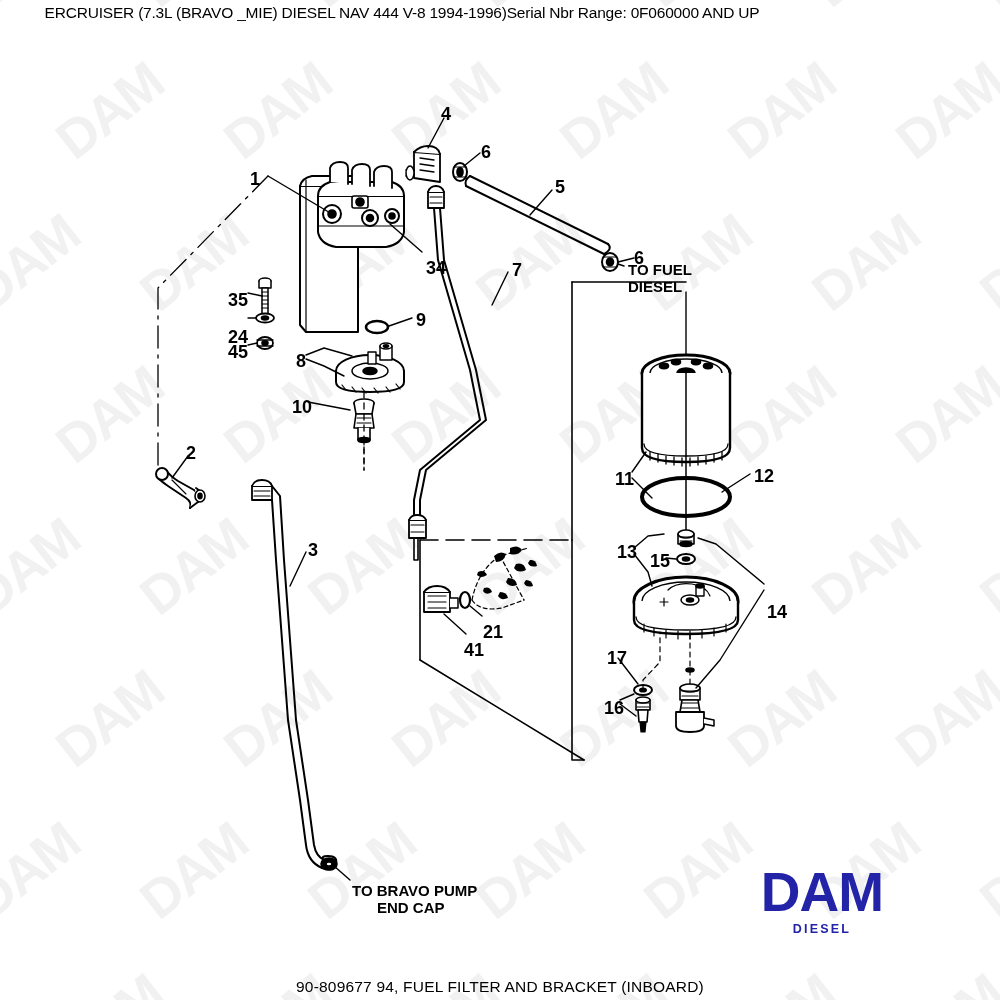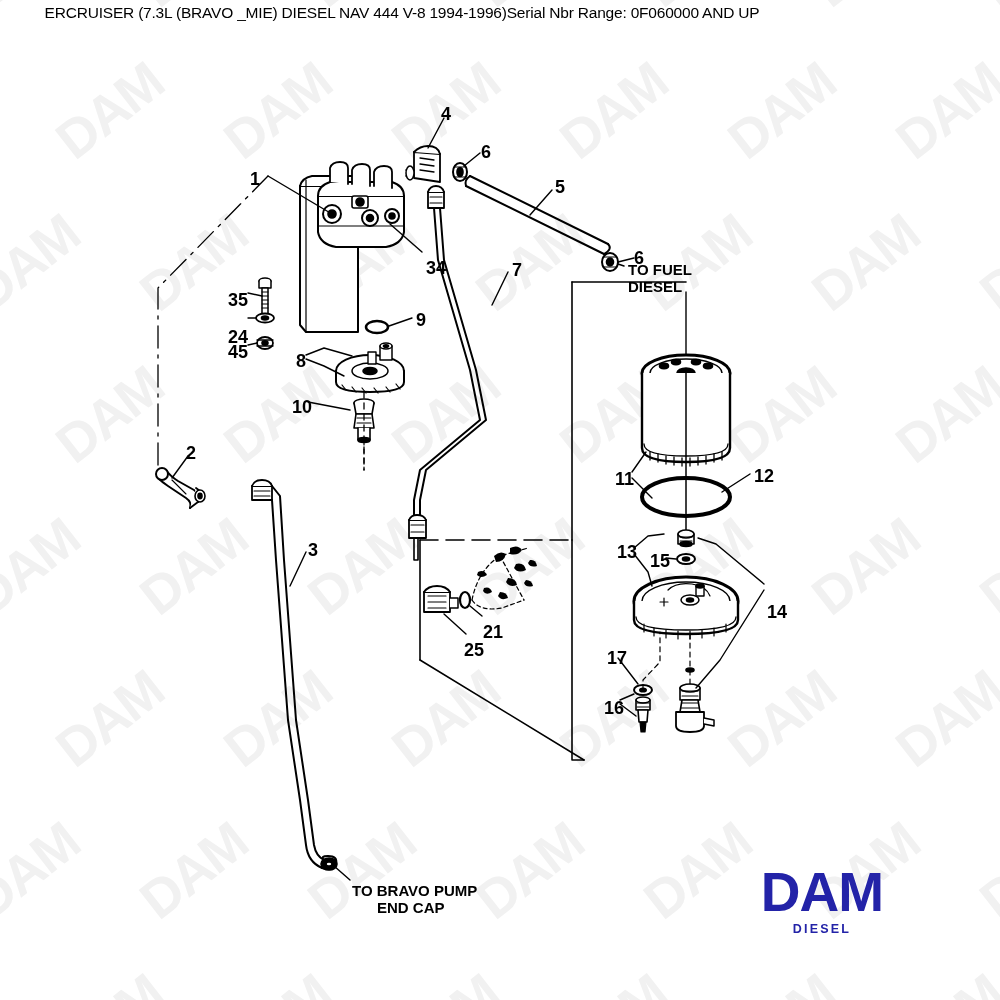--- a/index.html
+++ b/index.html
@@ -476,34 +476,35 @@
       <div class="callout" style="left: 416px; top: 311px;">9</div>
       <div class="callout" style="left: 292px; top: 398px;">10</div>
       <div class="callout" style="left: 615px; top: 470px;">11</div>
       <div class="callout" style="left: 754px; top: 467px;">12</div>
       <div class="callout" style="left: 617px; top: 543px;">13</div>
       <div class="callout" style="left: 767px; top: 567px; margin-top: 36px;">14</div>
       <div class="callout" style="left: 650px; top: 552px; text-align: right;">15</div>
       <div class="callout" style="left: 604px; top: 699px;">16</div>
       <div class="callout" style="left: 607px; top: 649px;">17</div>
       <div class="callout" style="left: 483px; top: 623px;">21</div>
-      <div class="callout" style="left: 464px; top: 641px;">25</div>
+      <div class="callout" style="left: 464px; top: 641px;">41</div>
       <div class="callout" style="left: 228px; top: 291px;">35</div>
       <div class="callout" style="left: 228px; top: 308px; margin-top: 20px;">24</div>
       <div class="callout" style="left: 228px; top: 343px;">45</div>
       <div class="callout" style="left: 426px; top: 259px;">34</div>
     </div>
 
   <div id="notes">
       <div class="note" style="left: 628px; top: 261px;">TO FUEL
 DIESEL</div>
       <div class="note" style="left: 352px; top: 882px;">TO BRAVO PUMP
       END CAP</div>
     </div>
 
 
   <div class="logo-wrap">
     <div class="logo-dam">DAM</div>
     <div class="logo-marine">DIESEL</div>
   </div>
 
+  <div class="footer-caption">90-809677 94, FUEL FILTER AND BRACKET (INBOARD)</div>
 
 </div>
 
 </body></html>

